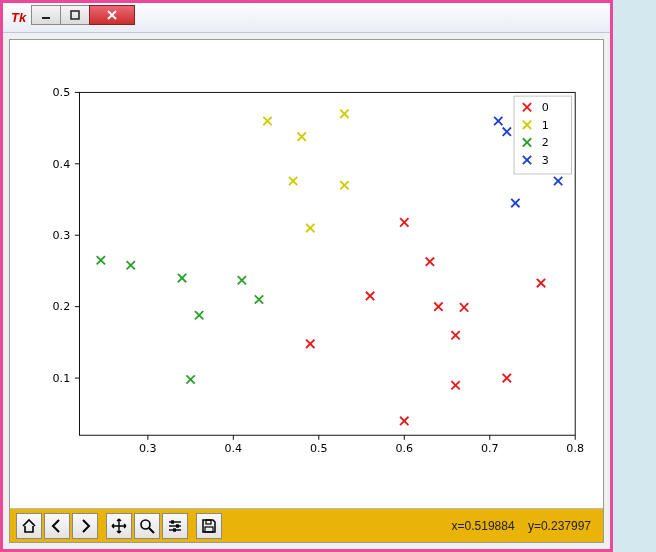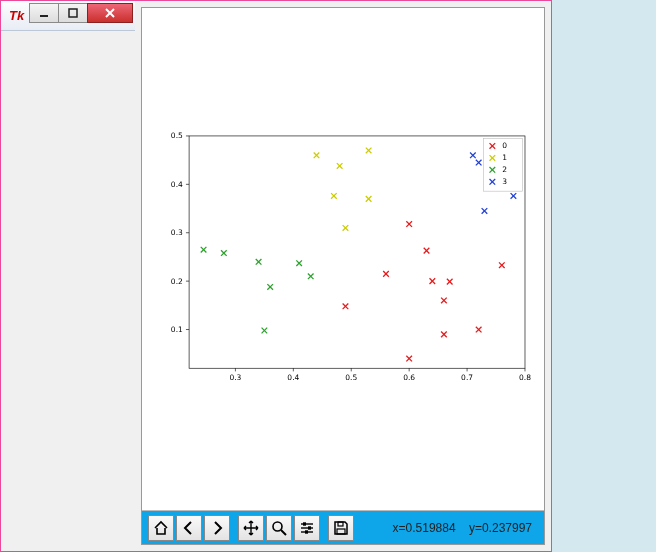--- a/index.html
+++ b/index.html
@@ -1,28 +1,28 @@
 <!DOCTYPE html>
 <html><head>
 <meta charset="utf-8">
 <style>
   * { box-sizing: border-box; }
   body { margin: 0; font-family: "Segoe UI", Tahoma, sans-serif; font-size: 12px; background: #d4e8f0; }
-  .window { width: 552px; height: 552px; background: #f0f0f0; border: 1px solid #ec4899; position: relative; display: flex; flex-direction: row; }
+  .window { width: 613px; height: 552px; background: #f0f0f0; border: 3px solid #ec4899; position: relative; display: flex; flex-direction: column; }
   .titlebar { height: 30px; background: linear-gradient(#fdfdfe, #e8edf5); border-bottom: 1px solid #bcc7d8; display: flex; align-items: center; padding: 0 0 0 8px; }
   .titlebar .tk-icon { color: #c00; font-weight: bold; font-style: italic; font-size: 13px; margin-right: 6px; }
   .titlebar .title { flex: 1; color: #222; }
   .winbtns { display: flex; height: 22px; margin-top: -4px; margin-right: 2px; }
   .winbtn { width: 30px; height: 20px; border: 1px solid #8a8a8a; margin-left: -1px; display: flex; align-items: center; justify-content: center; background: linear-gradient(#f5f5f5,#dcdcdc); font-size: 11px; }
   .winbtn.close { width: 46px; background: linear-gradient(#e67, #c9302c); color: #fff; border-color: #8a2020; }
   .winbtn svg { display: block; }
   .client { flex: 1; margin: 6px; background: #fff; border: 1px solid #999; position: relative; display: flex; flex-direction: column; }
   .plotwrap { flex: 1; position: relative; }
   svg.plot { position: absolute; inset: 0; width: 100%; height: 100%; }
-  .toolbar { height: 34px; border-top: 1px solid #bbb; background: #0ea5e9; display: flex; align-items: center; padding: 0 6px; }
+  .toolbar { height: 34px; border-top: 1px solid #bbb; background: #eab308; display: flex; align-items: center; padding: 0 6px; }
   .tbgroup { display: flex; gap: 2px; margin-right: 8px; }
   .tbbtn { width: 26px; height: 26px; border: 1px solid #888; background: linear-gradient(#fafafa,#e3e3e3); display: flex; align-items: center; justify-content: center; }
   .tbbtn svg { display: block; }
   .spacer { flex: 1; }
   .coords { color: #222; font-size: 12px; padding-right: 6px; white-space: pre; }
   text { font-family: "DejaVu Sans", Arial, sans-serif; }
 </style>
 </head>
 <body>
 

